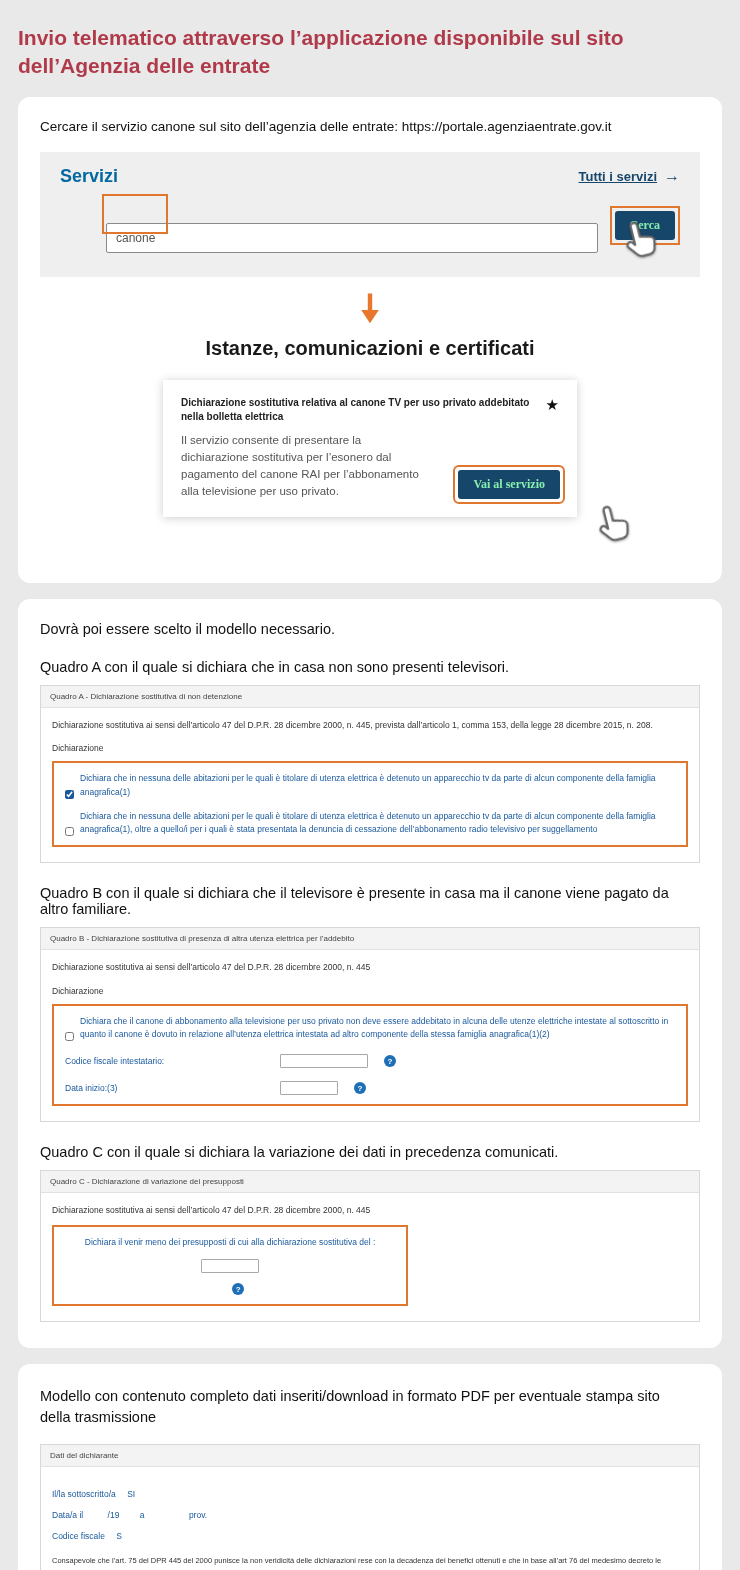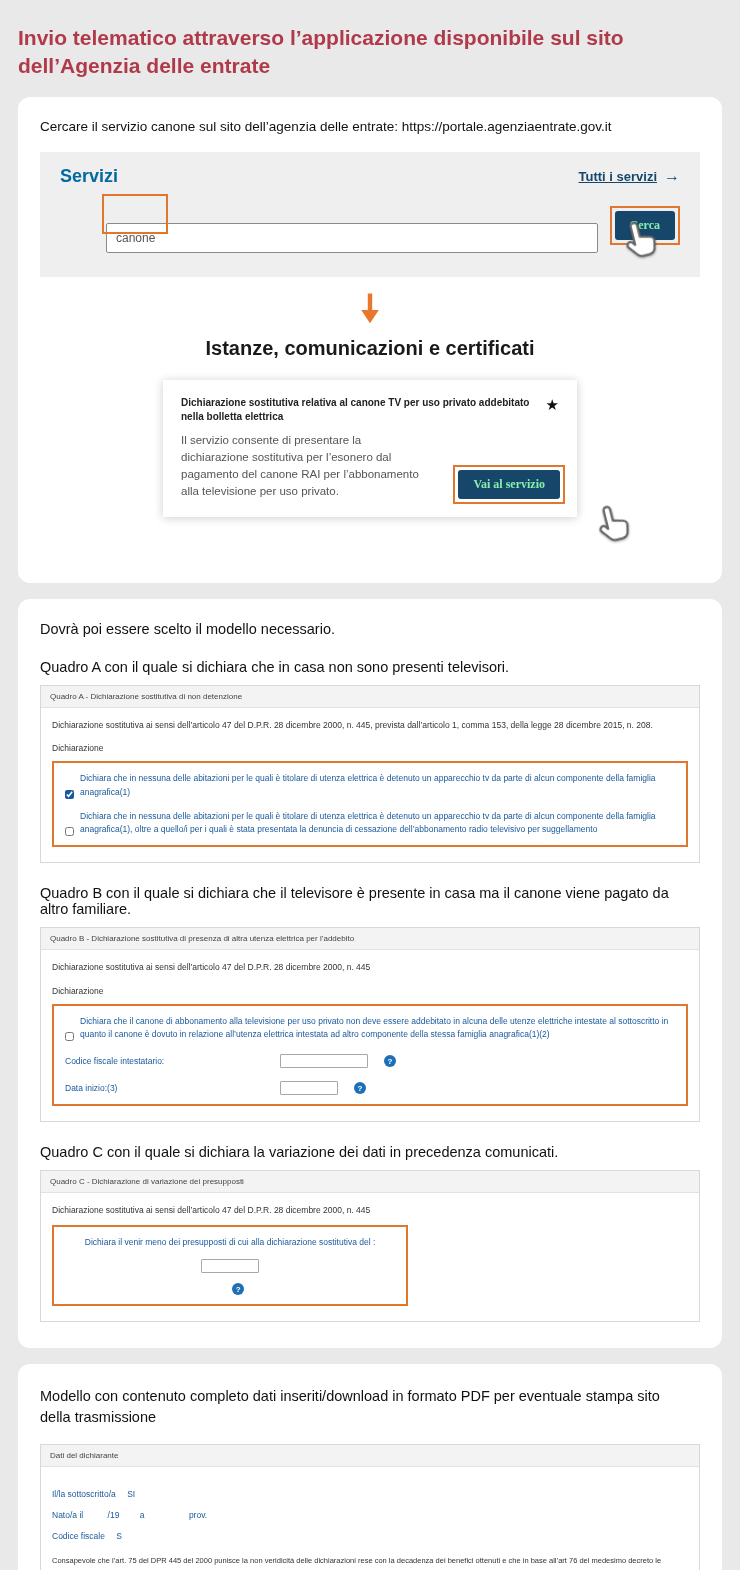--- a/index.html
+++ b/index.html
@@ -38,21 +38,21 @@
   .arrow-down-wrap { text-align:center; margin:16px 0 8px; }
   .down-arrow-svg { width:22px; height:32px; }
 
   .results-heading { text-align:center; font-size:20px; font-weight:bold; color:#1a1a1a; margin-top:6px; }
 
   .service-card { width:414px; margin:20px auto 40px; background:#fff; box-shadow:0 1px 9px rgba(0,0,0,.2); padding:16px 18px 16px; position:relative; }
   .service-title-row { display:flex; gap:12px; align-items:flex-start; }
   .service-title { font-size:10px; font-weight:bold; line-height:1.4; color:#222; flex:1; }
   .star-icon { font-size:15px; color:#111; cursor:pointer; }
   .service-desc { font-size:11.5px; color:#555; line-height:1.5; margin-top:8px; width:64%; }
-  .service-btn { position:absolute; right:12px; bottom:13px; }
+  .service-btn { position:absolute; right:12px; bottom:13px;border-radius:6px; }
   .service-cursor { right:-58px; bottom:-30px; }
 
   
   .step-text { font-size:14.5px; color:#111; }
   .caption { font-size:14.5px; color:#111; margin:22px 0 10px; }
   .form-box { border:1px solid #d8d8d8; background:#fff; font-size:8.5px; color:#333; }
   .form-header { background:#f3f3f3; border-bottom:1px solid #e2e2e2; padding:6px 9px; font-size:8px; color:#444; }
   .form-body { padding:11px 11px 15px; }
   .law-text { font-size:8.5px; color:#333; line-height:1.5; }
   .section-label { margin-top:12px; font-size:8.5px; color:#333; }
@@ -207,21 +207,21 @@
   <p class="step-text step3-intro">Modello con contenuto completo dati inseriti/download in formato PDF per eventuale stampa sito della trasmissione</p>
 
   <div class="form-box mt">
     <div class="form-header">Dati del dichiarante</div>
     <div class="form-body">
       <p class="form-line">
         <span>Il/la sottoscritto/a</span>
         <span class="val">SI</span>
       </p>
       <p class="form-line">
-        <span>Nato/a il</span>
+        <span>Data/a il</span>
         <span class="seg1">/19</span>
         <span class="seg2">a</span>
         <span class="seg3">prov.</span>
       </p>
       <p class="form-line">
         <span>Codice fiscale</span>
         <span class="val">S</span>
       </p>
       <p class="disclaimer">Consapevole che l’art. 75 del DPR 445 del 2000 punisce la non veridicità delle dichiarazioni rese con la decadenza dei benefici ottenuti e che in base all’art 76 del medesimo decreto le dichiarazioni mendaci, la falsità negli atti e l’uso di atti falsi sono puniti ai sensi del codice penale e delle leggi speciali in materia</p>
     </div>

